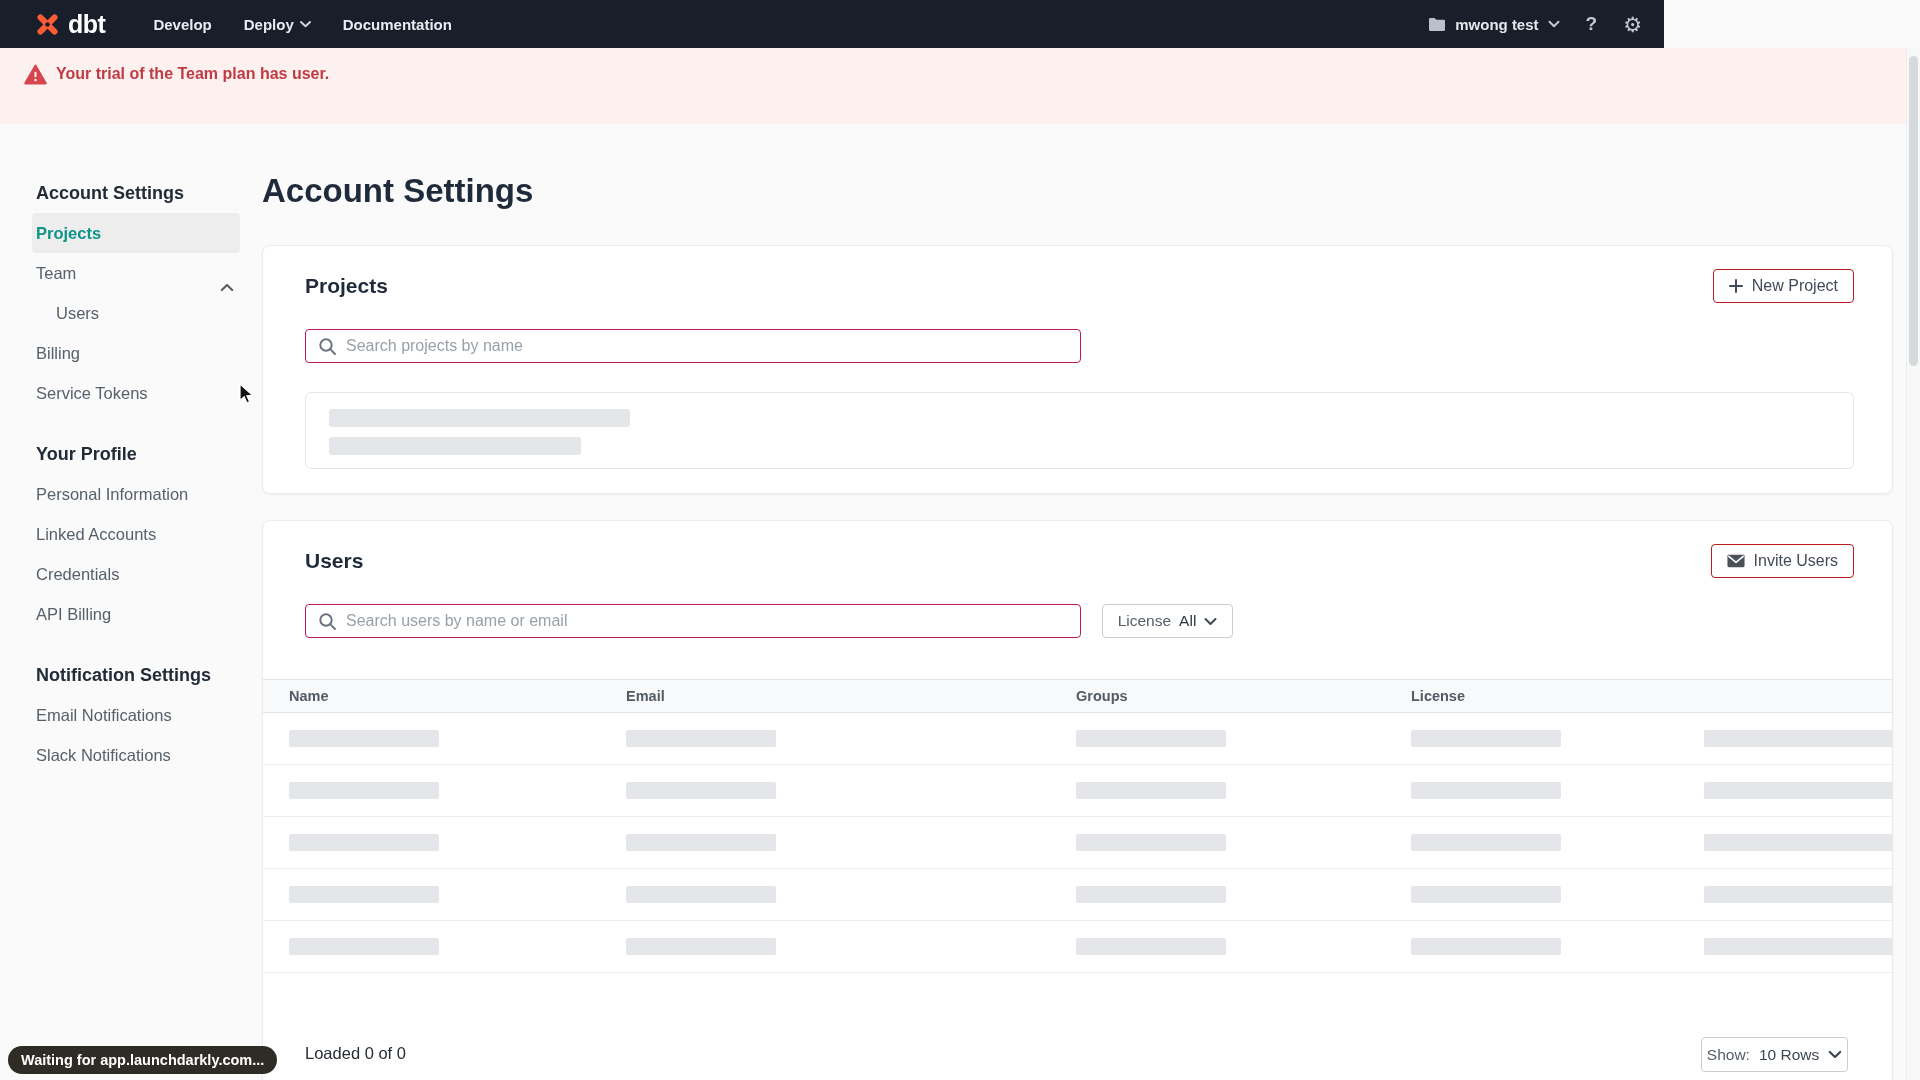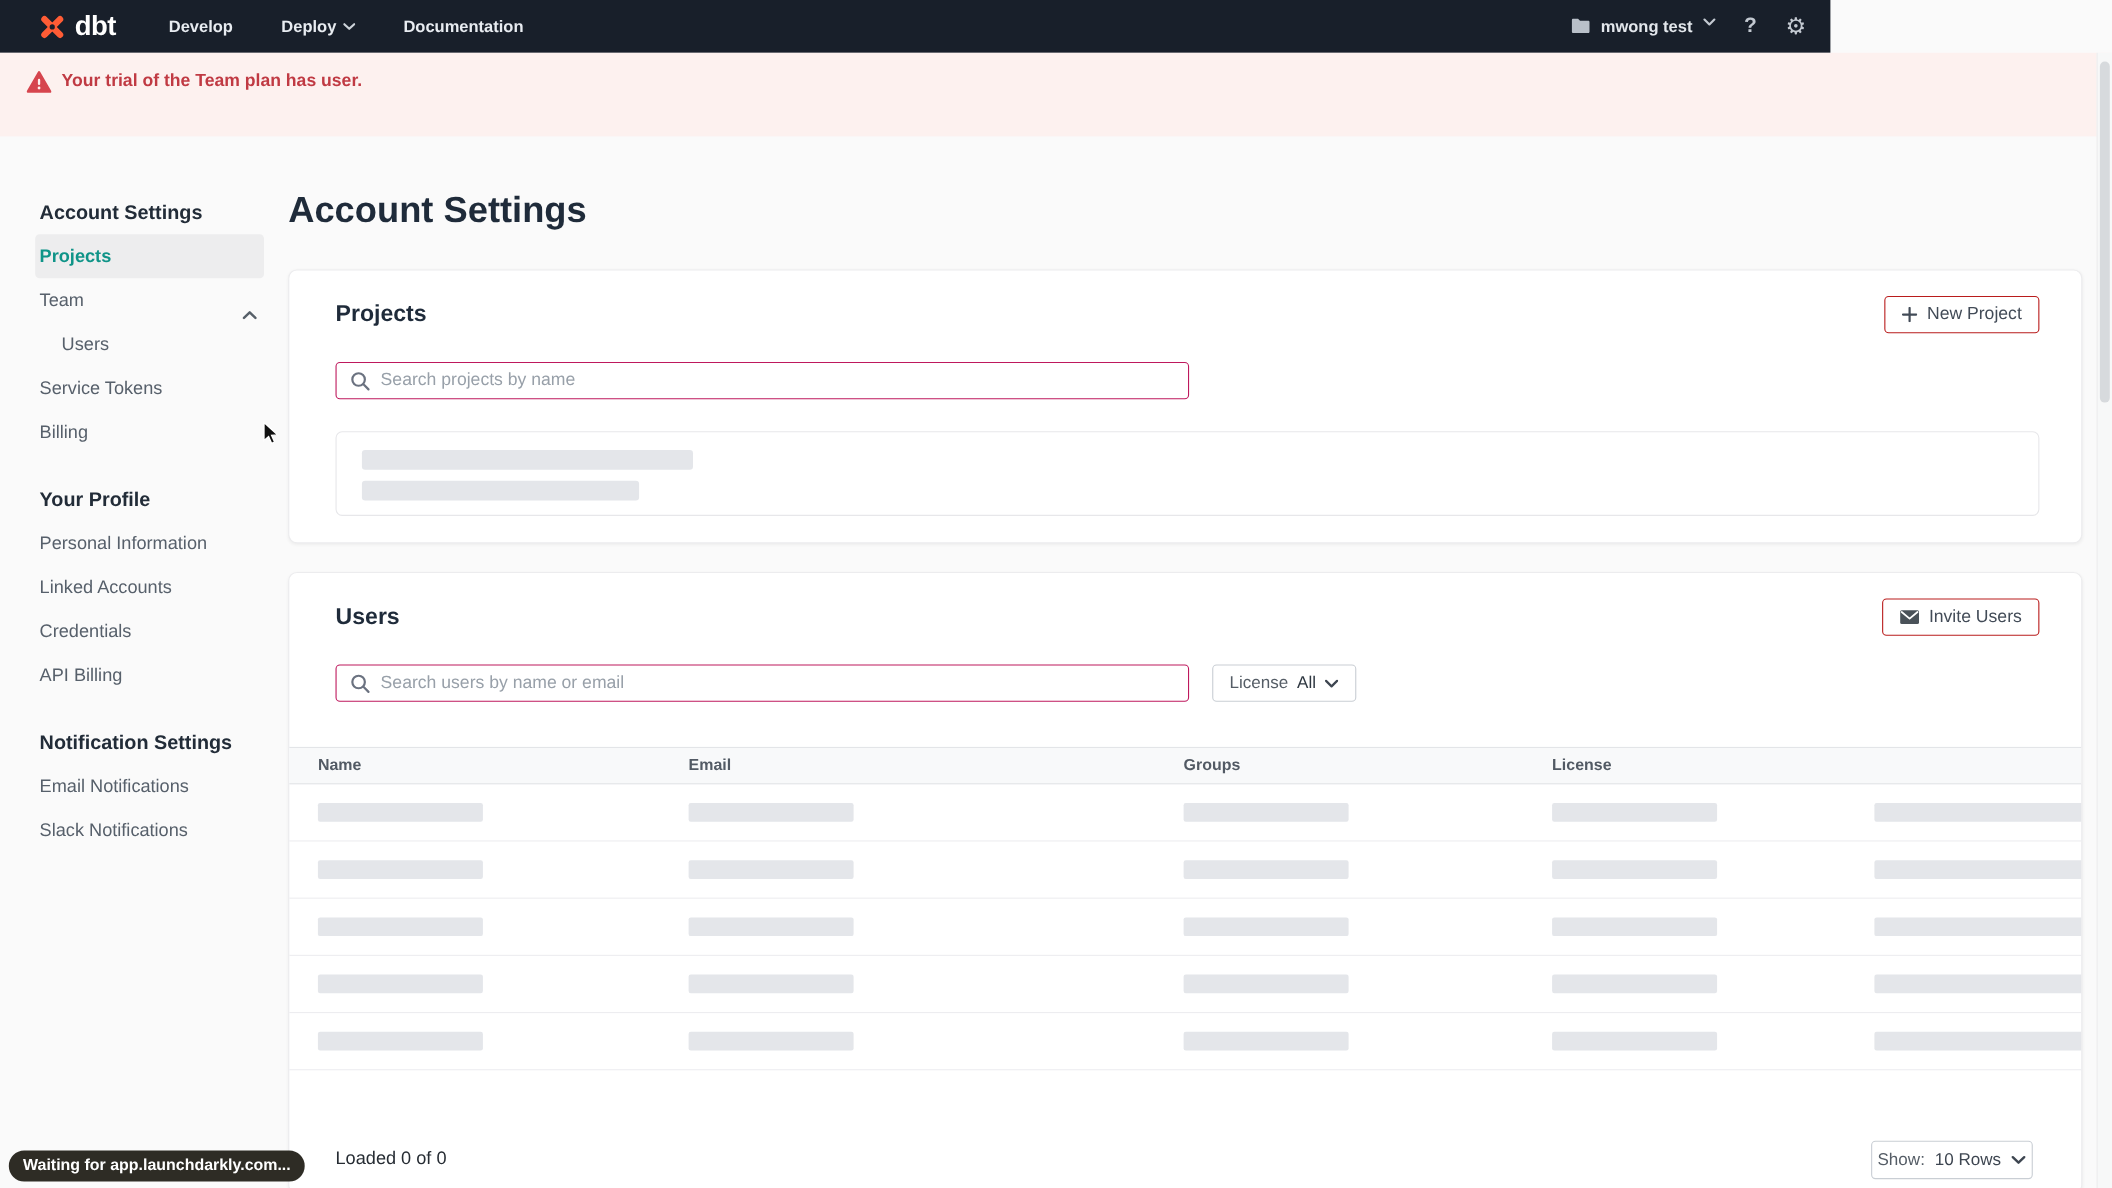--- a/index.html
+++ b/index.html
@@ -9,24 +9,24 @@
     background:#fafafa; color:#333a42; position:relative;
   }
 
   
   .nav {
     position:absolute; top:0; left:0; width:1664px; height:48px;
     background:#181f2a; display:flex; align-items:center; padding:0 22px 0 34px;
   }
   .brand { display:flex; align-items:center; gap:7px; margin-right:48px; }
   .brand-text { color:#fff; font-weight:bold; font-size:25px; letter-spacing:-0.5px; }
-  .nav-menu { display:flex; align-items:flex-start; gap:44px; }
+  .nav-menu { display:flex; align-items:flex-start; gap:32px; }
   .nav-item { color:#e8ecf1; font-size:15px; font-weight:bold; display:flex; align-items:center; gap:6px; cursor:pointer; }
   .nav-right { margin-left:auto; display:flex; align-items:center; gap:26px; }
-  .nav-account { display:flex; align-items:flex-start; gap:9px; color:#e3e7ec; font-size:15px; font-weight:bold; cursor:pointer; }
+  .nav-account { display:flex; align-items:center; gap:9px; color:#e3e7ec; font-size:15px; font-weight:bold; cursor:pointer; }
   .nav-glyph { color:#c3c9d1; font-weight:bold; font-size:19px; cursor:pointer; }
   .nav-gear { font-size:21px; line-height:1; }
 
   
   .banner {
     position:absolute; top:48px; left:0; width:1920px; height:76px;
     background:#fdf1ef; padding:14px 0 0 24px;
   }
   .banner-row { display:flex; align-items:flex-start; }
   .banner-text { margin-left:9px; }
@@ -208,24 +208,24 @@
     <span class="chev">
       <svg width="14" height="9" viewBox="0 0 14 9">
           <polyline points="1.8,7 7,2 12.2,7" fill="none" stroke="#576069" stroke-width="2.2" stroke-linecap="round" stroke-linejoin="round"></polyline>
         </svg>
     </span>
   </div>
   <div class="side-item indent">
     <span>Users</span>
   </div>
   <div class="side-item">
+    <span>Billing</span>
+  </div>
+  <div class="side-item">
     <span>Service Tokens</span>
-  </div>
-  <div class="side-item">
-    <span>Billing</span>
   </div>
 
   <div class="side-header later">Your Profile</div>
   <div class="side-item">
     <span>Personal Information</span>
   </div>
   <div class="side-item">
     <span>Linked Accounts</span>
   </div>
   <div class="side-item">

